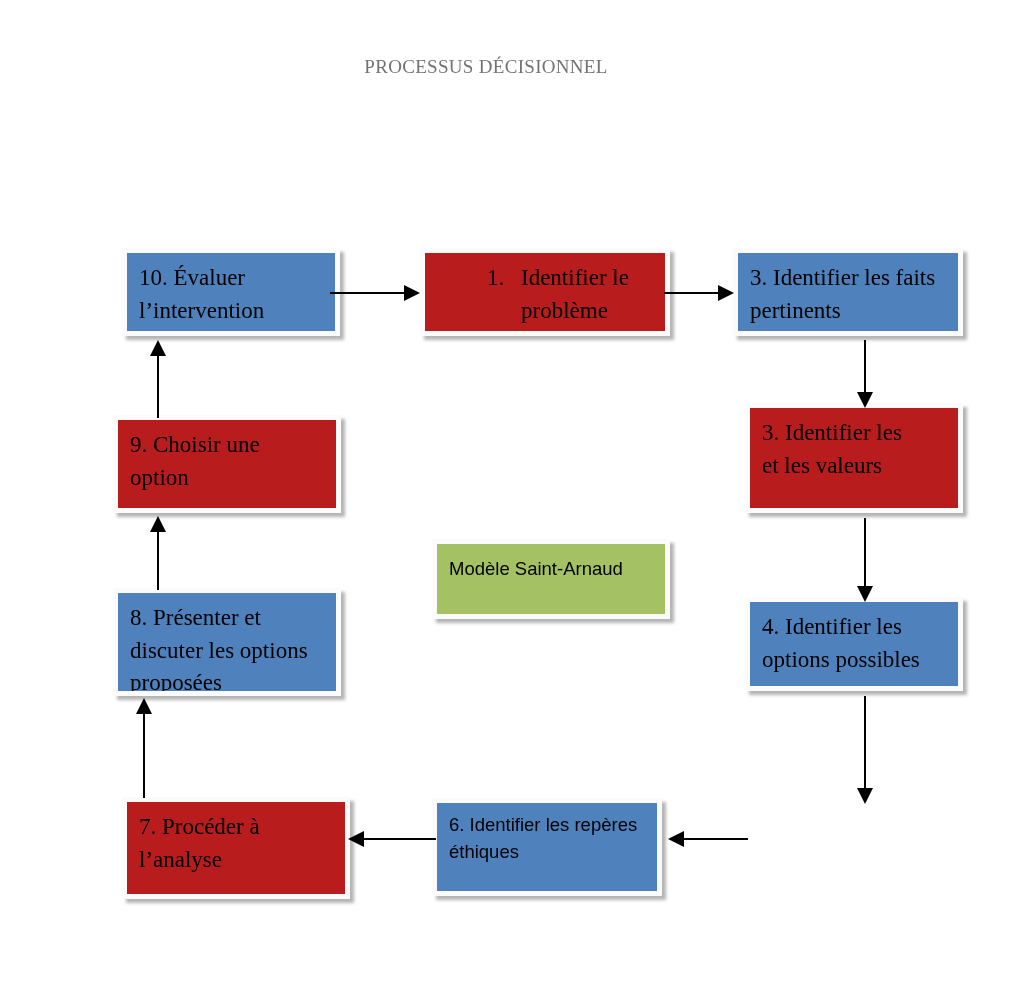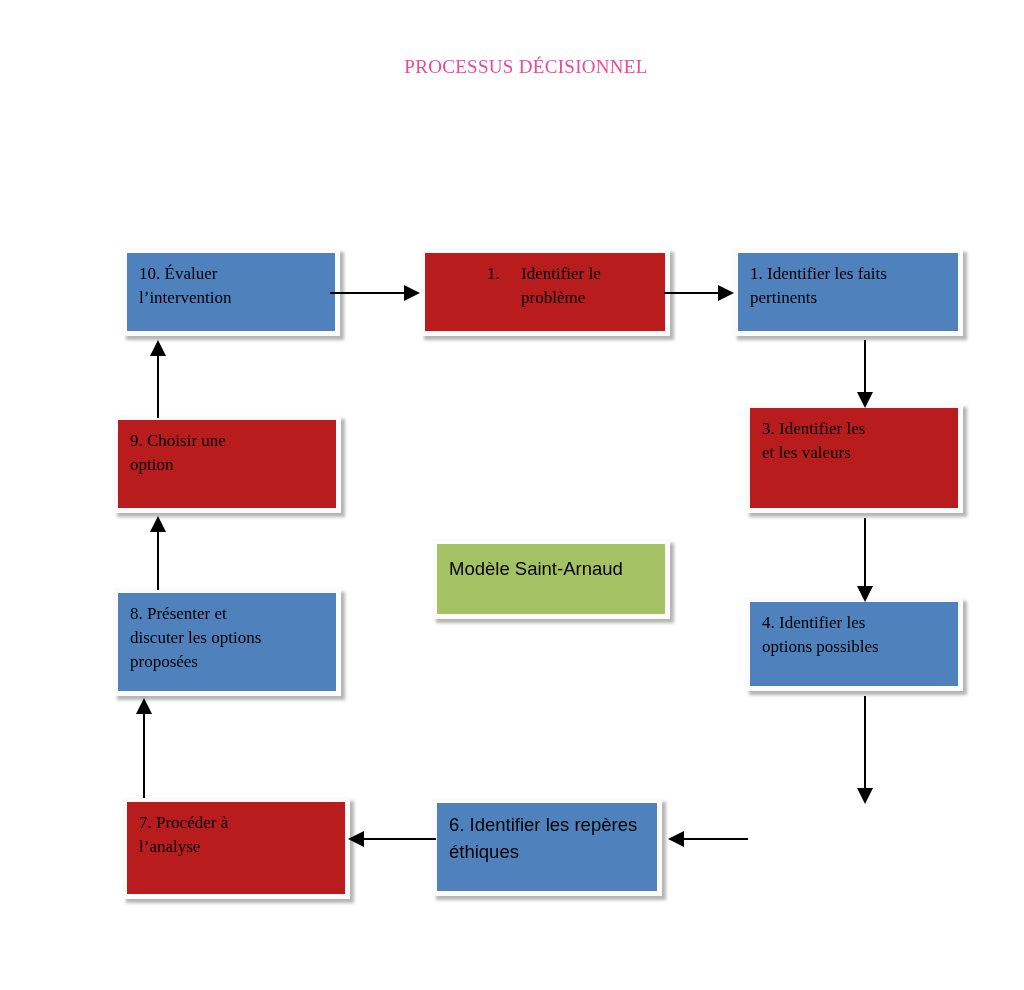--- a/index.html
+++ b/index.html
@@ -25,33 +25,32 @@
 
   .page-title {
     position: absolute;
     left: 0;
     top: 56px;
     width: 972px;
     text-align: center;
     font-family: "Liberation Serif", serif;
     font-size: 19px;
     letter-spacing: 0.3px;
-    color: #ec4899;
+    color: #737373;
     white-space: nowrap;
-    padding-left: 40px;
   }
 
   
   .node {
     position: absolute;
     box-sizing: border-box;
     border: 5px solid #fbfbfb;
     box-shadow: 4px 4px 3px rgba(120,120,120,0.55);
     font-family: "Liberation Serif", serif;
-    font-size: 17px;
+    font-size: 23px;
     line-height: 1.42;
     color: #000;
     padding: 9px 10px 6px 12px;
     overflow: hidden;
   }
   .node.blue { background: #4f81bd; }
   .node.red  { background: #b91c1c; }
   .node.green{ background: #9bbb59; background: #a4c163; }
 
   .node .ln { display: block; white-space: nowrap; }
@@ -138,21 +137,21 @@
     <span class="ln">10. Évaluer</span>
     <span class="ln">l’intervention</span>
   </div>
 
   <div class="node red listed" style="left:420px; top:248px; width:250px; height:88px;">
     <span class="row"><span class="num">1.</span><span>Identifier le</span></span>
     <span class="row cont">problème</span>
   </div>
 
   <div class="node blue" style="left:733px; top:248px; width:230px; height:88px;">
-    <span class="ln">1. Identifier les faits</span>
+    <span class="ln">3. Identifier les faits</span>
     <span class="ln">pertinents</span>
   </div>
 
   <div class="node red" style="left:745px; top:403px; width:218px; height:110px;">
     <span class="ln">3. Identifier les</span>
     <span class="ln">et les valeurs</span>
   </div>
 
   <div class="node blue" style="left:745px; top:597px; width:218px; height:94px;">
     <span class="ln">4. Identifier les</span>

